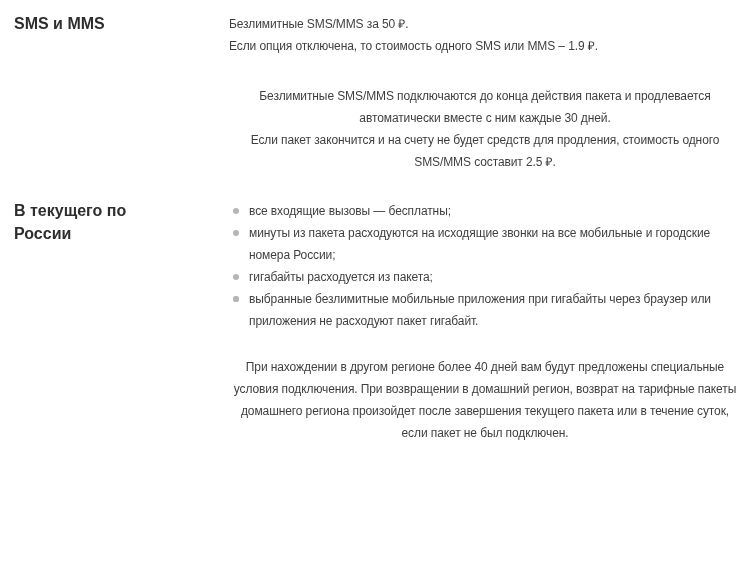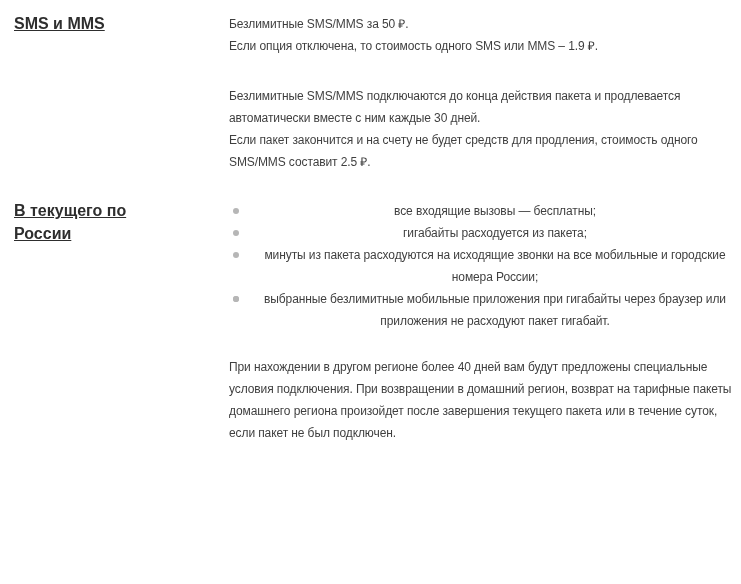--- a/index.html
+++ b/index.html
@@ -25,38 +25,36 @@
     grid-template-columns:171px 556px;
     align-items:start;
   }
   .section + .section{margin-top:27px;}
   .label{
     font-size:16px;
     font-weight:bold;
     color:var(--label-text);
     line-height:22.5px;
     padding-right:10px;
-    text-decoration:underline;
   }
   .content{
     font-size:12px;
     line-height:22px;
     letter-spacing:-0.1px;
     margin-left:44px;
   }
   .para{
     white-space:pre-line;
     margin:0 0 28px 0;
   }
-  .para:last-child{margin-bottom:0;}
+  .para:last-child{margin-bottom:0;text-align:center;}
   .para.no-gap{margin-bottom:0;}
   .bullets{
     list-style:none;
     margin:0 0 24px 0;
-    text-align:center;
   }
   .bullets li{
     position:relative;
     padding-left:20px;
   }
   .dot{
     position:absolute;
     left:4px;top:8px;
     width:6px;height:6px;
     border-radius:50%;
@@ -76,22 +74,22 @@
           <p class="para">Безлимитные SMS/MMS подключаются до конца действия пакета и продлевается автоматически вместе с ним каждые 30 дней.
 Если пакет закончится и на счету не будет средств для продления, стоимость одного SMS/MMS составит 2.5 ₽.</p>
         </div>
   </section>
 
   <section class="section">
     <div class="label">В текущего по России</div>
     <div class="content">
           <ul class="bullets">
             <li><span class="dot"></span><span>все входящие вызовы — бесплатны;</span></li>
+            <li><span class="dot"></span><span>минуты из пакета расходуются на исходящие звонки на все мобильные и городские номера России;</span></li>
             <li><span class="dot"></span><span>гигабайты расходуется из пакета;</span></li>
-            <li><span class="dot"></span><span>минуты из пакета расходуются на исходящие звонки на все мобильные и городские номера России;</span></li>
             <li><span class="dot"></span></li>
             <li><span class="dot"></span><span>выбранные безлимитные мобильные приложения при гигабайты через браузер или приложения не расходуют пакет гигабайт.</span></li>
           </ul>
           <p class="para">При нахождении в другом регионе более 40 дней вам будут предложены специальные условия подключения. При возвращении в домашний регион, возврат на тарифные пакеты домашнего региона произойдет после завершения текущего пакета или в течение суток, если пакет не был подключен.</p>
         </div>
   </section>
 </div>
 </main>
 
 </body></html>

